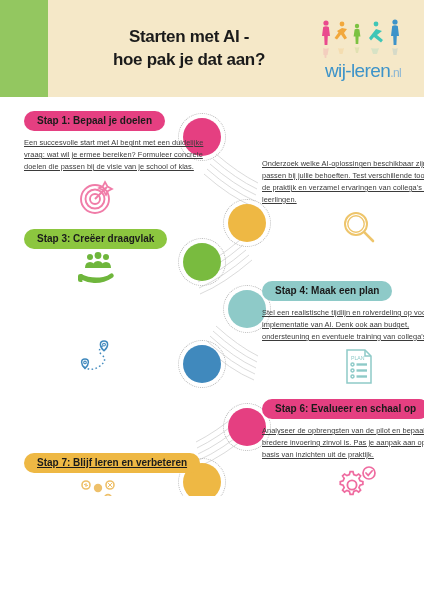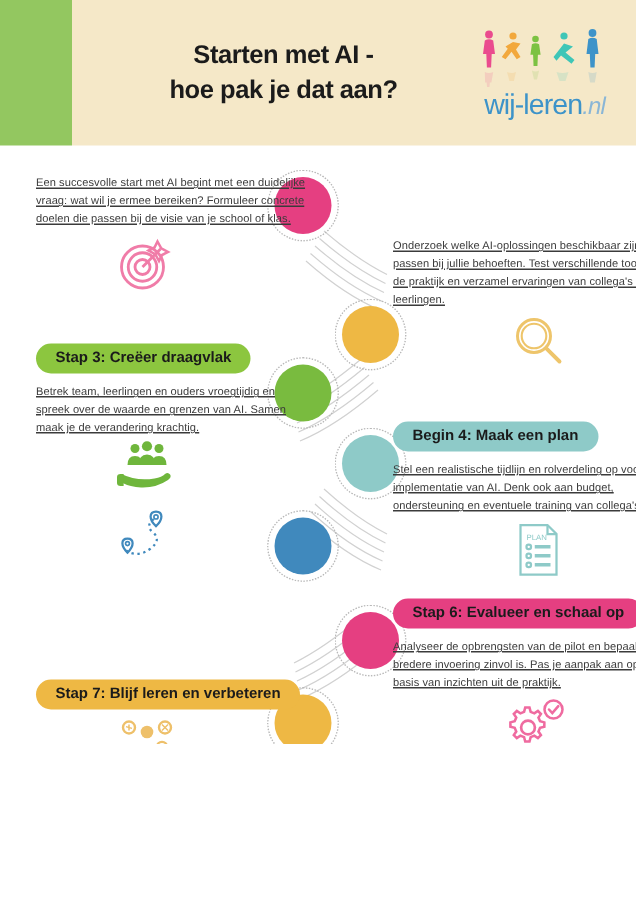--- a/index.html
+++ b/index.html
@@ -16,21 +16,21 @@
   .header-green{width:48px;height:97px;background:#93c760;}
   .header-cream{flex:1;height:97px;background:#f5e8c8;display:flex;align-items:center;}
   .header-inner{display:flex;align-items:center;justify-content:space-between;width:100%;padding:0 10px 0 4px;box-sizing:border-box;}
   .header-title{
     font-size:17px;font-weight:bold;color:#1b1b1b;line-height:1.32;
     letter-spacing:-0.3px;text-align:center;flex:1;padding-left:14px;
   }
   .logo{width:102px;display:flex;flex-direction:column;align-items:center;}
   .logo-figs{display:block;}
   .logo-text{font-size:19px;color:#3d93c9;letter-spacing:-0.6px;line-height:1;margin-top:1px;}
-  .logo-text .tld{font-size:16px;color:#8ab6d6;font-style:italic;}
+  .logo-text .tld{font-size:12px;color:#8ab6d6;}
 
   
   .path-svg{position:absolute;left:0;top:97px;width:424px;height:440px;}
 
   
   .node{position:absolute;width:38px;height:38px;border-radius:50%;}
   .node .ring{
     position:absolute;left:-5px;top:-5px;width:48px;height:48px;border-radius:50%;
     border:1px dotted #b9b9b9;box-sizing:border-box;
   }
@@ -179,20 +179,21 @@
   <div class="node" style="left:228px;top:408px;">
     <div class="ring"></div>
     <div class="dot" style="background:#e53f81;"></div>
   </div>
   <div class="node" style="left:183px;top:463px;">
     <div class="ring"></div>
     <div class="dot" style="background:#eeb844;"></div>
   </div>
 
   <div class="step left" style="left:24px;top:110px;">
+    <span class="pill" style="background:#e53f81;">Stap 1: Bepaal je doelen</span>
     <div class="step-body">Een succesvolle start met AI begint met een duidelijke vraag: wat wil je ermee bereiken? Formuleer concrete doelen die passen bij de visie van je school of klas.</div>
     <div class="step-icon">
       <svg width="44" height="42" viewBox="0 0 44 42" fill="none" stroke="#f07ca8" stroke-width="1.9">
         <circle cx="19" cy="23" r="14"></circle>
           <circle cx="19" cy="23" r="9.5"></circle>
           <circle cx="19" cy="23" r="5"></circle>
         <path d="M19 23 L31 11" stroke-width="1.9"></path>
         <path d="M29 6 l2.5 4.5 4.5 2.5 -4 2 -2 4 -2.5 -4.5 -4.5 -2.5 4 -2z" stroke-width="1.7"></path>
       </svg>
     </div>
@@ -204,39 +205,38 @@
       <svg width="40" height="38" viewBox="0 0 40 38" fill="none" stroke="#eec56b" stroke-width="2">
         <circle cx="17" cy="15" r="11"></circle>
           <circle cx="17" cy="15" r="8.2" stroke-width="1.4"></circle>
         <path d="M25.2 23.2 L34 32" stroke-width="2.6" stroke-linecap="round"></path>
       </svg>
     </div>
   </div>
 
   <div class="step left" style="left:24px;top:228px;">
     <span class="pill" style="background:#8cc63f;">Stap 3: Creëer draagvlak</span>
-    <div class="step-body">Betrek team, leerlingen en ouders vroegtijdig en spreek over de waarde en grenzen van AI. Samen maak je de verandering krachtig.</div>
     <div class="step-icon">
       <svg width="46" height="36" viewBox="0 0 46 36">
         <g fill="#6fb63c">
           <circle cx="15" cy="5" r="3"></circle>
             <circle cx="23" cy="3.5" r="3.4"></circle>
             <circle cx="31" cy="5" r="3"></circle>
           <path d="M10 16 q0 -6 5 -6 q5 0 5 6z"></path>
           <path d="M17.5 16 q0 -7 5.5 -7 q5.5 0 5.5 7z"></path>
           <path d="M26 16 q0 -6 5 -6 q5 0 5 6z"></path>
           <path d="M6 22 q10 5 22 3 q5 -1 7 -3 q2 -1.6 3.4 0.4 q1.2 1.8 -1.4 3.6 q-8 5.4 -18 5 q-7 -0.3 -13 -3.4z"></path>
           <path d="M3 24 q0 -2 2.4 -2 l2 0 0 8 -2 0 q-2.4 0 -2.4 -2z"></path>
         </g>
       </svg>
     </div>
   </div>
 
   <div class="step right" style="left:262px;top:280px;">
-    <span class="pill" style="background:#8ecac8;">Begin 4: Maak een plan</span>
+    <span class="pill" style="background:#8ecac8;">Stap 4: Maak een plan</span>
     <div class="step-body">Stel een realistische tijdlijn en rolverdeling op voor de implementatie van AI. Denk ook aan budget, ondersteuning en eventuele training van collega's.</div>
     <div class="step-icon">
       <svg width="36" height="40" viewBox="0 0 36 40" fill="none" stroke="#8ecac8" stroke-width="1.5">
         <path d="M6 4 L24 4 L30 10 L30 37 L6 37 Z"></path>
         <path d="M24 4 L24 10 L30 10"></path>
         <text x="10" y="14" font-size="5.2" fill="#8ecac8" stroke="none" font-family="Liberation Sans, sans-serif">PLAN</text>
         <rect x="10" y="17" width="3" height="3" rx="1.4"></rect>
         <path d="M15.5 18.5 L26 18.5" stroke-width="2.4"></path>
         <rect x="10" y="23" width="3" height="3" rx="1.4"></rect>
         <path d="M15.5 24.5 L26 24.5" stroke-width="2.4"></path>
@@ -265,21 +265,21 @@
       <svg width="42" height="36" viewBox="0 0 42 36" fill="none" stroke="#ef6ba0" stroke-width="1.8">
         <path d="M17 6 l3 0 0.8 3 2.6 1.1 2.5 -1.7 2.1 2.1 -1.7 2.5 1.1 2.6 3 0.8 0 3 -3 0.8 -1.1 2.6 1.7 2.5 -2.1 2.1 -2.5 -1.7 -2.6 1.1 -0.8 3 -3 0 -0.8 -3 -2.6 -1.1 -2.5 1.7 -2.1 -2.1 1.7 -2.5 -1.1 -2.6 -3 -0.8 0 -3 3 -0.8 1.1 -2.6 -1.7 -2.5 2.1 -2.1 2.5 1.7 2.6 -1.1z" transform="translate(-4,2) scale(0.95)"></path>
         <circle cx="14" cy="21" r="4.6"></circle>
         <circle cx="31" cy="9" r="6" stroke-width="1.7"></circle>
         <path d="M28 9 l2.2 2.4 4 -4.6" stroke-width="1.7" stroke-linecap="round"></path>
       </svg>
     </div>
   </div>
 
   <div class="step left" style="left:24px;top:452px;">
-    <span class="pill" style="background:#eeb844;">Stap 7: Blijf leren en verbeteren</span>
+    <span class="pill" style="background:#eeb844;text-decoration:underline;">Stap 7: Blijf leren en verbeteren</span>
     <div class="step-icon">
       <svg width="46" height="36" viewBox="0 0 46 36">
         <g fill="none" stroke="#eec06a" stroke-width="1.6">
           <circle cx="23" cy="12" r="4.2" fill="#eec06a" stroke="none"></circle>
           <path d="M15 30 q0 -9 8 -9 q8 0 8 9z" fill="#eec06a" stroke="none"></path>
           <circle cx="11" cy="9" r="4"></circle>
           <circle cx="35" cy="9" r="4"></circle>
           <circle cx="33" cy="22" r="3.4"></circle>
           <path d="M11 9 l0 0"></path>
           <path d="M9 8.4 l4 1.2 M11 7 l0 4" stroke-width="1"></path>

